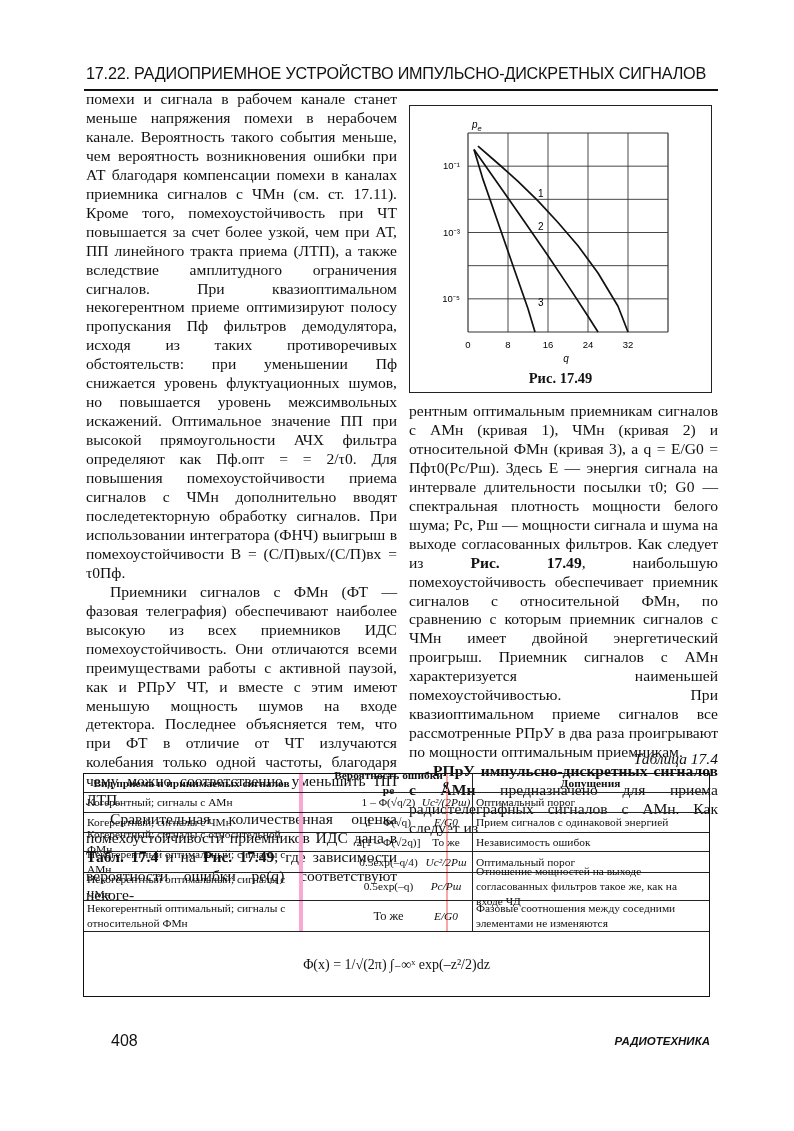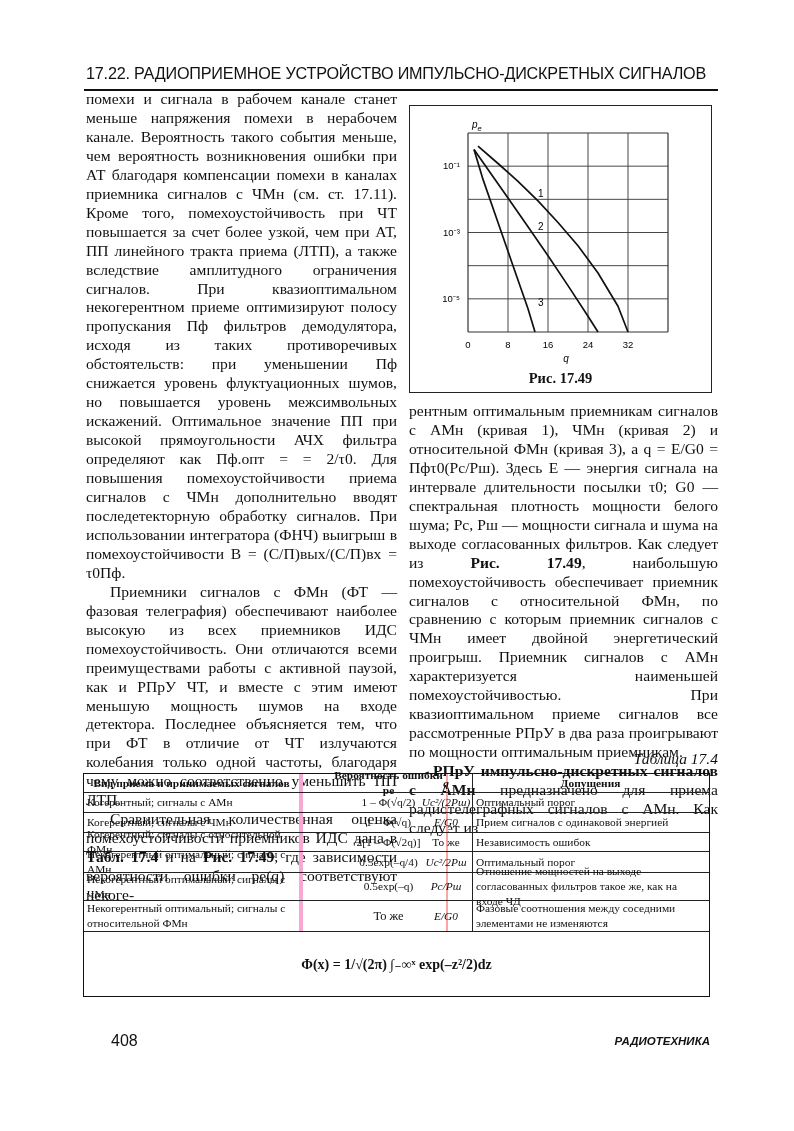--- a/index.html
+++ b/index.html
@@ -24,21 +24,21 @@
   #table-caption { position: absolute; left: 560px; top: 750px; width: 158px; text-align: right; font-size: 15.5px; font-style: italic; }
 
   #table { position: absolute; left: 83px; top: 773px; width: 627px; height: 224px; border: 1.5px solid #111; box-sizing: border-box; }
   .trow { position: absolute; left: 0; width: 100%; border-bottom: 1px solid #222; box-sizing: border-box; }
   .tcell { position: absolute; top: 0; height: 100%; display: flex; align-items: center; box-sizing: border-box; font-size: 11.4px; line-height: 15px; padding: 0 3px; }
   .tcell.c1 { left: 0; width: 219px; border-right: 4px solid #f9a8d4; }
   .tcell.c2 { left: 211px; width: 117px; border-right: 2px solid #fca5a5; justify-content: center; text-align: center; margin-left: 36px; }
   .tcell.c3 { left: 336px; width: 53px; border-right: 1px solid #222; justify-content: center; text-align: center; font-style: italic; }
   .tcell.c4 { left: 389px; width: 235px; }
   .thead .tcell { font-weight: bold; justify-content: center; text-align: center; }
-  #formula { position: absolute; left: 0; top: 158px; width: 100%; height: 64px; display: flex; align-items: center; justify-content: center; font-size: 14px; font-weight: bold; }
+  #formula { position: absolute; left: 0; top: 158px; width: 100%; height: 64px; display: flex; align-items: center; justify-content: center; font-size: 14px; }
 
   #page-number { position: absolute; left: 86px; top: 1032px; font-size: 16px; margin-left: 25px; }
   #journal-name { position: absolute; right: 84px; top: 1035px; font-size: 11.5px; font-weight: bold; font-style: italic; }
 </style>
 </head>
 <body>
 
 <div id="running-head" class="sans">17.22. РАДИОПРИЕМНОЕ УСТРОЙСТВО ИМПУЛЬСНО-ДИСКРЕТНЫХ СИГНАЛОВ</div>
 <div id="head-rule"></div>
 

